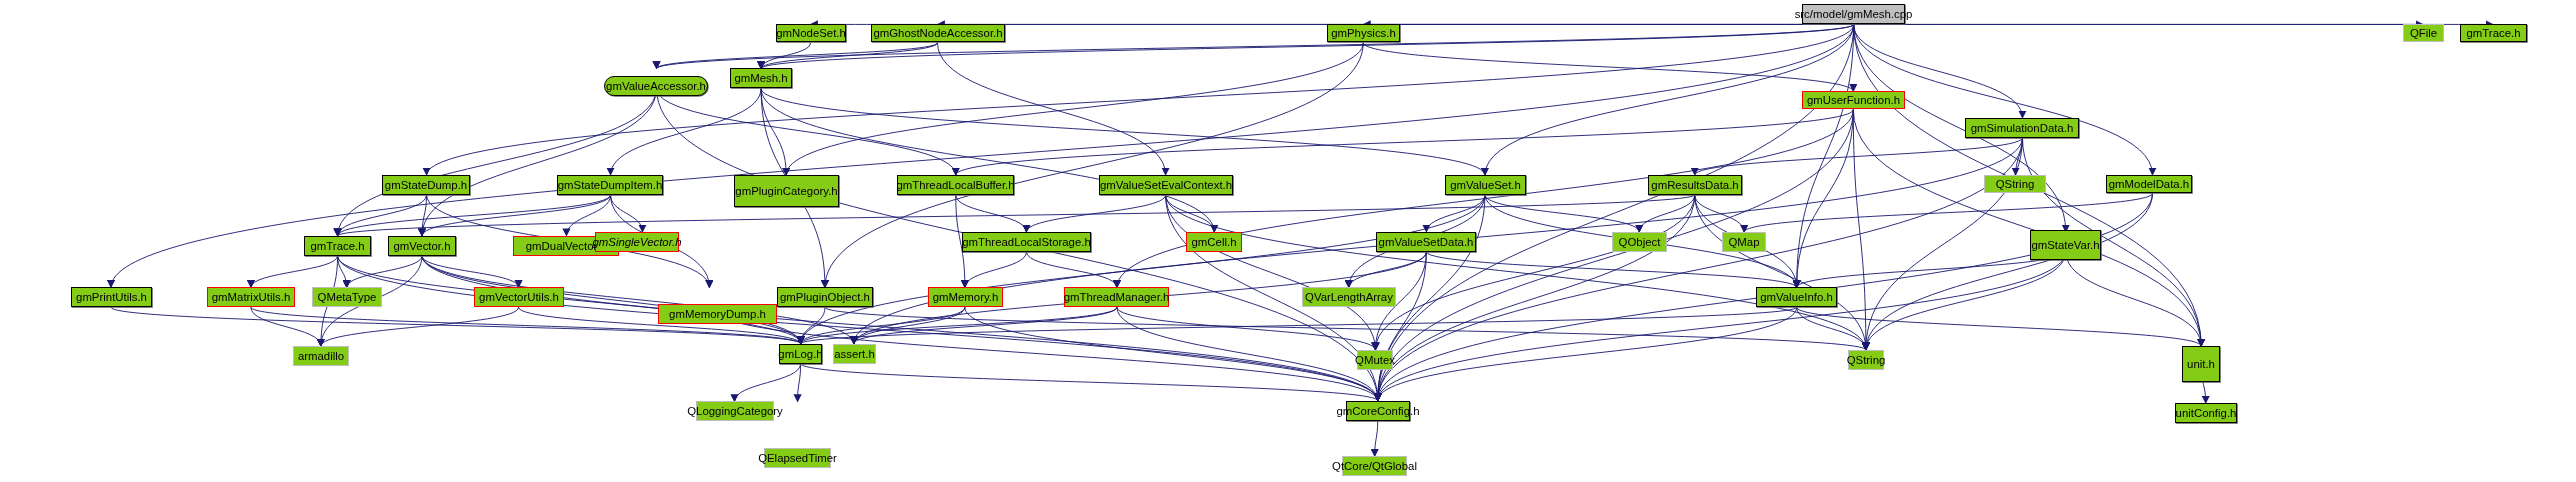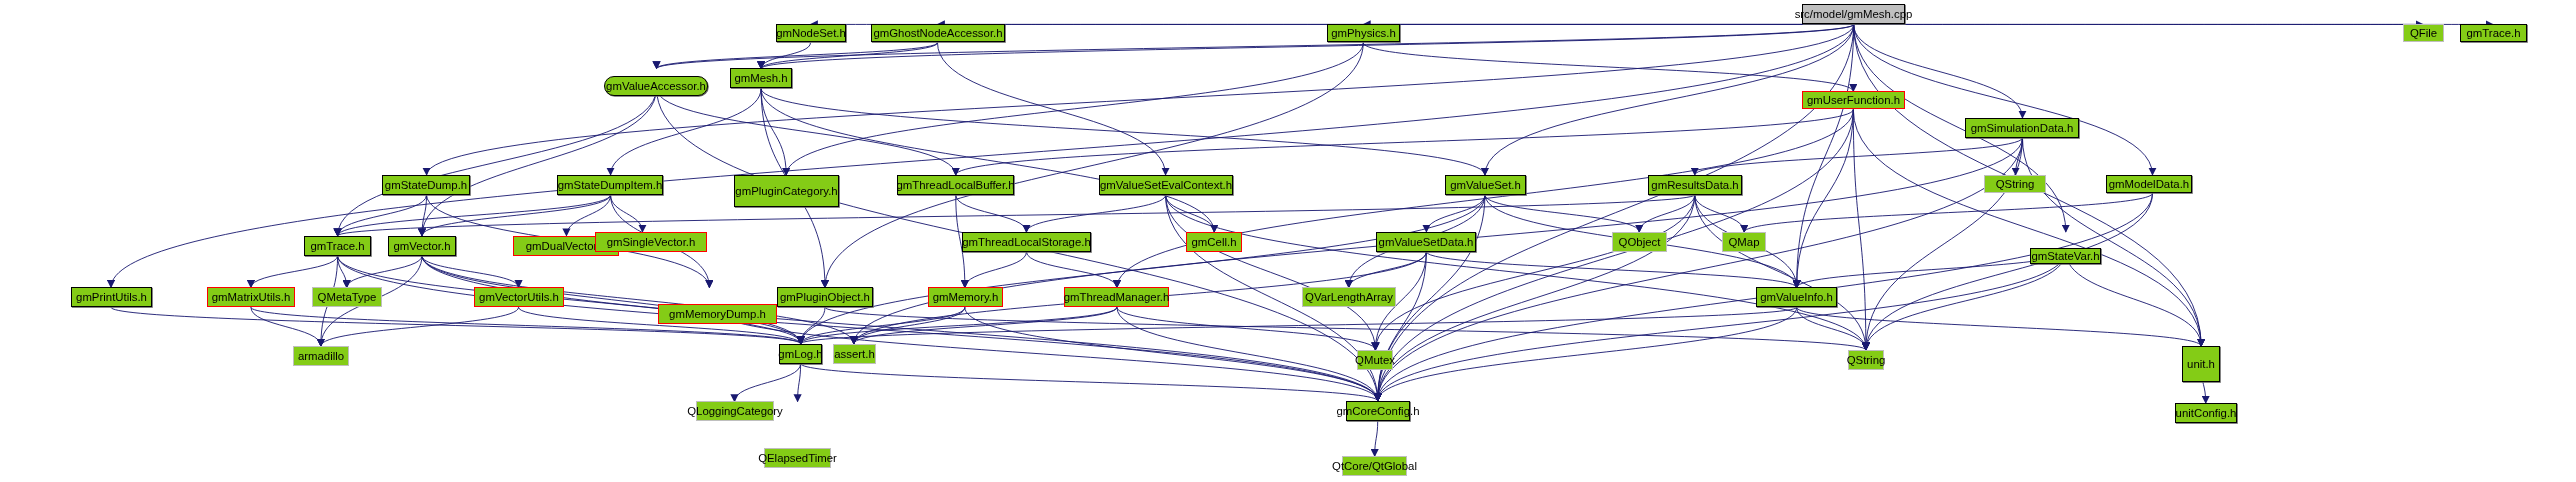--- a/index.html
+++ b/index.html
@@ -160,27 +160,27 @@
       <div class="node " style="left: 382px; top: 175px; width: 88px; height: 20px;">gmStateDump.h</div>
       <div class="node " style="left: 557px; top: 175px; width: 106px; height: 20px;">gmStateDumpItem.h</div>
       <div class="node " style="left: 734px; top: 175px; width: 105px; height: 32px;">gmPluginCategory.h</div>
       <div class="node " style="left: 897px; top: 175px; width: 117px; height: 20px;">gmThreadLocalBuffer.h</div>
       <div class="node " style="left: 1099px; top: 175px; width: 134px; height: 20px;">gmValueSetEvalContext.h</div>
       <div class="node " style="left: 1445px; top: 175px; width: 81px; height: 20px;">gmValueSet.h</div>
       <div class="node " style="left: 1648px; top: 175px; width: 94px; height: 20px;">gmResultsData.h</div>
       <div class="node " style="left: 304px; top: 236px; width: 67px; height: 20px;">gmTrace.h</div>
       <div class="node " style="left: 388px; top: 236px; width: 68px; height: 20px;">gmVector.h</div>
       <div class="node red" style="left: 513px; top: 236px; width: 106px; height: 20px;">gmDualVector.h</div>
-      <div class="node red" style="left: 595px; top: 232px; width: 112px; height: 20px;">gmSingleVector.h</div>
+      <div class="node red" style="left: 595px; top: 232px; width: 84px; height: 20px; font-style: italic;">gmSingleVector.h</div>
       <div class="node " style="left: 962px; top: 232px; width: 129px; height: 20px;">gmThreadLocalStorage.h</div>
       <div class="node red" style="left: 1186px; top: 232px; width: 56px; height: 20px;">gmCell.h</div>
       <div class="node " style="left: 1376px; top: 232px; width: 100px; height: 20px;">gmValueSetData.h</div>
       <div class="node gray" style="left: 1612px; top: 232px; width: 55px; height: 20px;">QObject</div>
       <div class="node gray" style="left: 1722px; top: 232px; width: 44px; height: 20px;">QMap</div>
-      <div class="node " style="left: 2030px; top: 248px; width: 71px; height: 16px;">gmStateVar.h</div>
+      <div class="node " style="left: 2030px; top: 230px; width: 71px; height: 30px;">gmStateVar.h</div>
       <div class="node " style="left: 71px; top: 287px; width: 81px; height: 20px;">gmPrintUtils.h</div>
       <div class="node red" style="left: 207px; top: 287px; width: 88px; height: 20px;">gmMatrixUtils.h</div>
       <div class="node gray" style="left: 312px; top: 287px; width: 70px; height: 20px;">QMetaType</div>
       <div class="node red" style="left: 474px; top: 287px; width: 90px; height: 20px;">gmVectorUtils.h</div>
       <div class="node red" style="left: 658px; top: 304px; width: 119px; height: 20px;">gmMemoryDump.h</div>
       <div class="node " style="left: 777px; top: 287px; width: 96px; height: 20px;">gmPluginObject.h</div>
       <div class="node red" style="left: 928px; top: 287px; width: 75px; height: 20px;">gmMemory.h</div>
       <div class="node red" style="left: 1064px; top: 287px; width: 105px; height: 20px;">gmThreadManager.h</div>
       <div class="node gray" style="left: 1302px; top: 287px; width: 94px; height: 20px;">QVarLengthArray</div>
       <div class="node " style="left: 1756px; top: 287px; width: 81px; height: 20px;">gmValueInfo.h</div>

